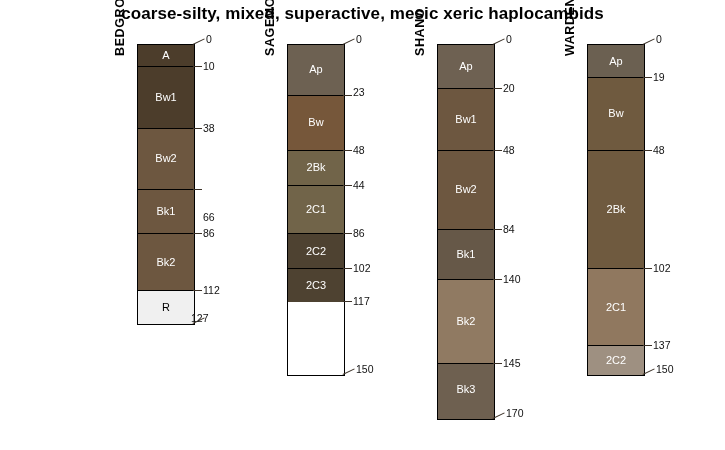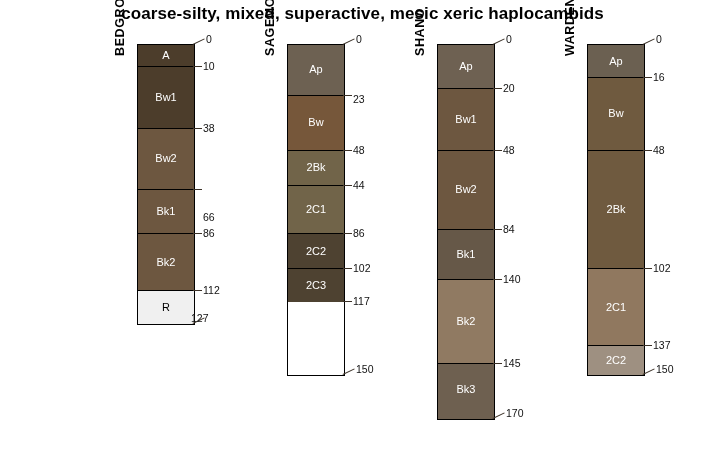--- a/index.html
+++ b/index.html
@@ -149,21 +149,21 @@
           <div class="horizon" style="top: 189.2px; height: 35.2px; width: 56px; background: rgb(78, 66, 49);">
             <div class="horizon-label" style="top: 10.6px; color: rgb(255, 255, 255);">2C2</div>
           </div>
           <div class="horizon" style="top: 224.4px; height: 33px; width: 56px; background: rgb(78, 66, 49);">
             <div class="horizon-label" style="top: 9.5px; color: rgb(255, 255, 255);">2C3</div>
           </div>
         </div>
         <div class="depth-tick slanted" style="left: 343px; top: 44px; width: 13px; transform: rotate(-26deg); transform-origin: left center;"></div>
         <div class="depth-label" style="left: 356px; top: 33px;">0</div>
         <div class="depth-tick" style="left: 343px; top: 94.6px; width: 9px;"></div>
-        <div class="depth-label" style="left: 353px; top: 93px;">23</div>
+        <div class="depth-label" style="left: 353px; top: 86px;">23</div>
         <div class="depth-tick" style="left: 343px; top: 149.6px; width: 9px;"></div>
         <div class="depth-label" style="left: 353px; top: 143.6px;">48</div>
         <div class="depth-tick" style="left: 343px; top: 184.8px; width: 9px;"></div>
         <div class="depth-label" style="left: 353px; top: 178.8px;">44</div>
         <div class="depth-tick" style="left: 343px; top: 233.2px; width: 9px;"></div>
         <div class="depth-label" style="left: 353px; top: 227.2px;">86</div>
         <div class="depth-tick" style="left: 343px; top: 268.4px; width: 9px;"></div>
         <div class="depth-label" style="left: 353px; top: 262.4px;">102</div>
         <div class="depth-tick" style="left: 343px; top: 301.4px; width: 9px;"></div>
         <div class="depth-label" style="left: 353px; top: 295.4px;">117</div>
@@ -222,21 +222,21 @@
           <div class="horizon" style="top: 224.4px; height: 77px; width: 56px; background: rgb(144, 120, 95);">
             <div class="horizon-label" style="top: 31.5px; color: rgb(255, 255, 255);">2C1</div>
           </div>
           <div class="horizon" style="top: 301.4px; height: 28.6px; width: 56px; background: rgb(158, 144, 129); border-bottom: none;">
             <div class="horizon-label" style="top: 7.3px; color: rgb(255, 255, 255);">2C2</div>
           </div>
         </div>
         <div class="depth-tick slanted" style="left: 643px; top: 44px; width: 13px; transform: rotate(-26deg); transform-origin: left center;"></div>
         <div class="depth-label" style="left: 656px; top: 33px;">0</div>
         <div class="depth-tick" style="left: 643px; top: 77px; width: 9px;"></div>
-        <div class="depth-label" style="left: 653px; top: 71px;">16</div>
+        <div class="depth-label" style="left: 653px; top: 71px;">19</div>
         <div class="depth-tick" style="left: 643px; top: 149.6px; width: 9px;"></div>
         <div class="depth-label" style="left: 653px; top: 143.6px;">48</div>
         <div class="depth-tick" style="left: 643px; top: 268.4px; width: 9px;"></div>
         <div class="depth-label" style="left: 653px; top: 262.4px;">102</div>
         <div class="depth-tick" style="left: 643px; top: 345.4px; width: 9px;"></div>
         <div class="depth-label" style="left: 653px; top: 339.4px;">137</div>
         <div class="depth-tick slanted" style="left: 643px; top: 374px; width: 13px; transform: rotate(-26deg); transform-origin: left center;"></div>
         <div class="depth-label" style="left: 656px; top: 363px;">150</div>
       </div>
     </div>

